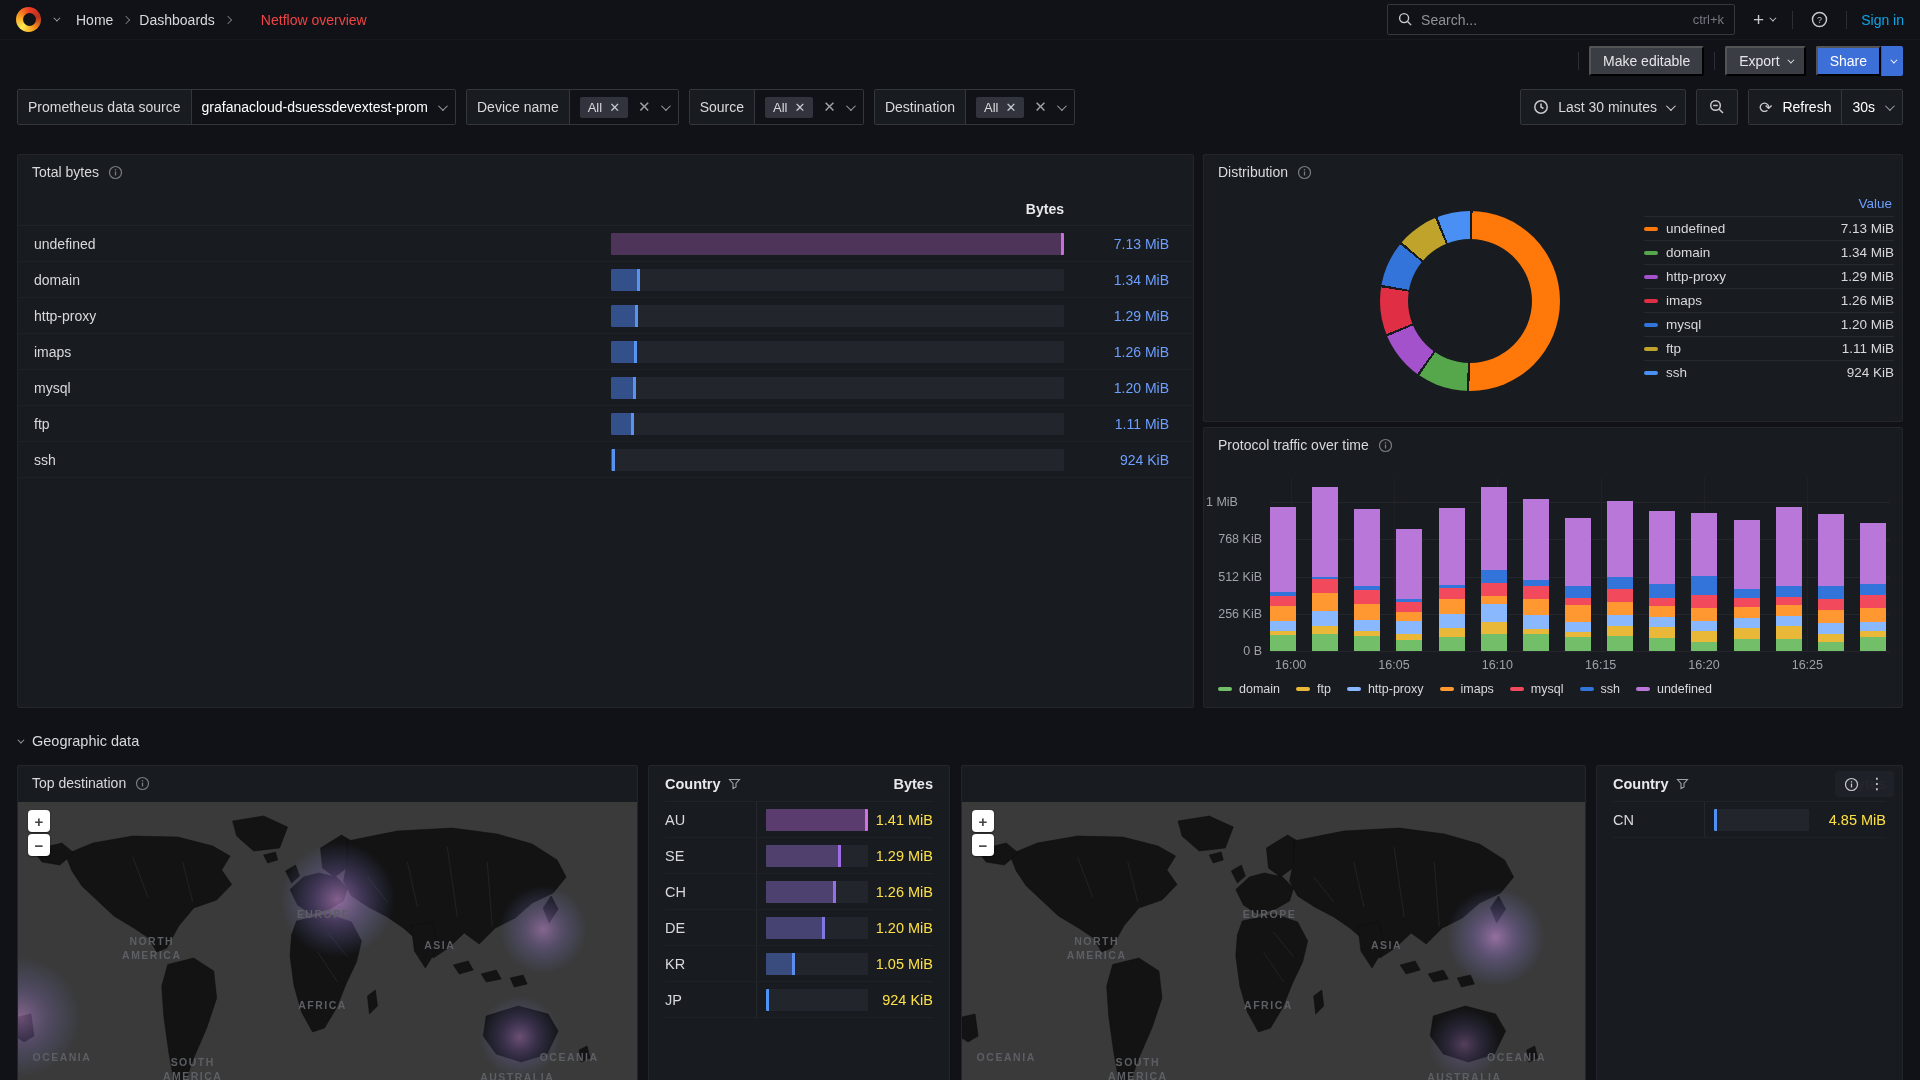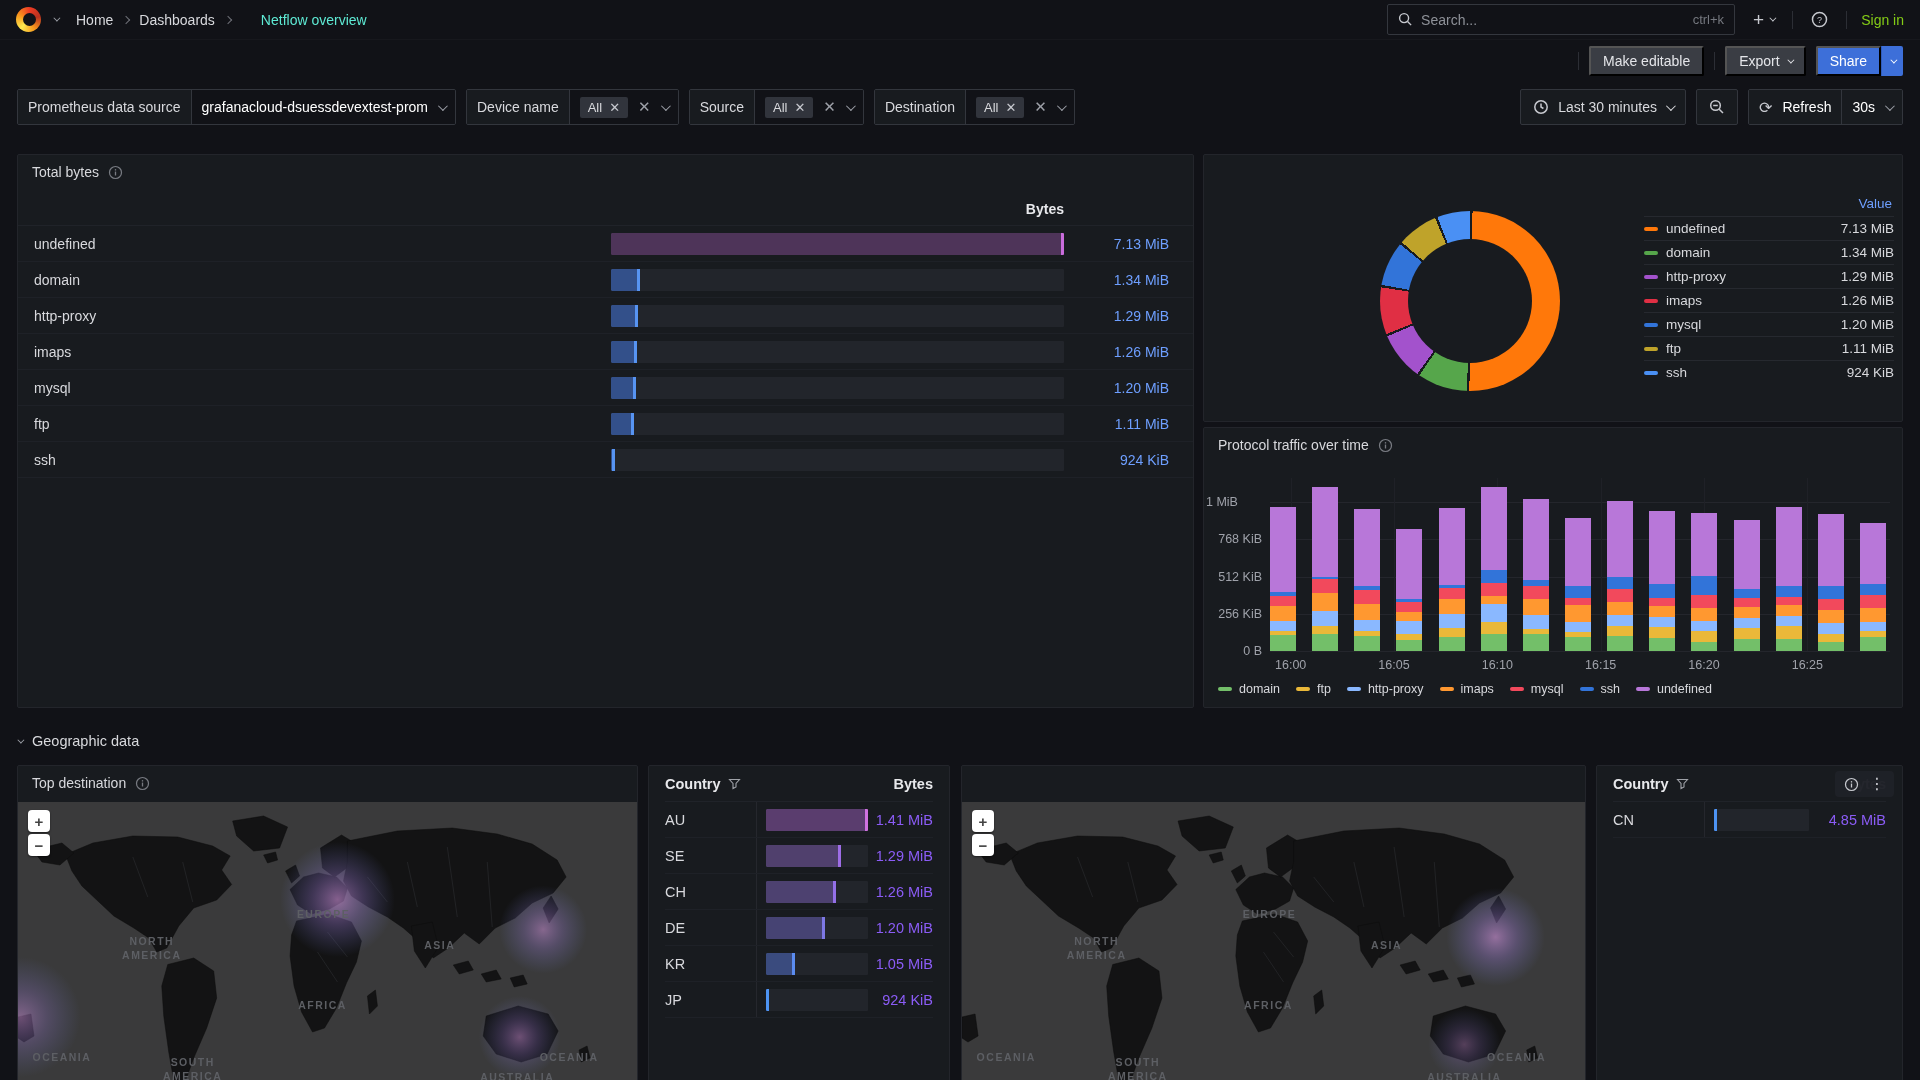--- a/index.html
+++ b/index.html
@@ -9,29 +9,29 @@
 
   
   .topnav { position:absolute; left:0; top:0; width:1920px; height:40px; background:#111217; display:flex; align-items:center; padding:0 16px; border-bottom:1px solid #17181d; }
   .logo { position:relative; width:25px; height:25px; border-radius:50%; background:conic-gradient(from 220deg,#fce94f,#f8981d,#ee3b24,#b8321f,#f8981d,#fce94f); flex:0 0 auto; }
   .logo::after{ content:""; position:absolute; left:7px; top:6px; width:13px; height:13px; border-radius:50%; background:#111217; }
   .chev { display:inline-block; width:7px; height:7px; border-right:1.6px solid currentColor; border-bottom:1.6px solid currentColor; transform:rotate(45deg) translateY(-2px); }
   .chev-sm { width:5px; height:5px; }
   .bc-sep { display:inline-block; width:6px; height:6px; border-right:1.6px solid #6e7077; border-top:1.6px solid #6e7077; transform:rotate(45deg); margin:0 10px; }
   .nav-logo-chev { color:#9da0a8; margin:0 18px 0 12px; }
   .crumb { color:#d8d9dd; cursor:pointer; }
-  .crumb.current { color:#5eead4;padding-left:20px; }
+  .crumb.current { color:#ef4444;padding-left:20px; }
   .nav-right { margin-left:auto; display:flex; align-items:center; gap:14px; }
   .searchbox { width:348px; height:31px; background:#111217; border:1px solid #34373e; border-radius:2px; display:flex; align-items:center; padding:0 10px; gap:8px; color:#888b93; }
   .searchbox input { flex:1; background:transparent; border:none; outline:none; color:#d8d9dd; font-size:14px; font-family:Liberation Sans, sans-serif; }
   .searchbox input::placeholder { color:#8e9198; }
   .kbd-hint { color:#74777e; font-size:13px; }
   .icon-btn { display:flex; align-items:center; gap:5px; color:#c7c9cf; cursor:pointer; padding:4px; }
   .vdiv { width:1px; height:18px; background:#2c2e35; }
-  .signin { color:#84cc16; cursor:pointer; }
+  .signin { color:#0ea5e9; cursor:pointer; }
 
   
   .actions { position:absolute; left:0; top:41px; width:1920px; height:40px; display:flex; align-items:center; justify-content:flex-end; gap:10px; padding:0 17px; }
   .btn { height:30px; display:inline-flex; align-items:center; gap:7px; padding:0 12px; border-radius:2px; font-size:14px; cursor:pointer; }
   .btn-sec { background:#3a3d44; color:#e4e5e9; }
   .btn-blue { background:#3d6fd9; color:#fff; }
   .share-chev { background:#3d6fd9; color:#fff; height:30px; width:22px; display:inline-flex; align-items:center; justify-content:center; border-left:1px solid #2f5cbd; border-radius:0 2px 2px 0; cursor:pointer; }
   .share-main { border-radius:2px 0 0 2px;text-align:right; }
   .grp { display:flex; }
 
@@ -100,21 +100,21 @@
   .section-hd .chev { color:#9da0a8; }
 
   
   .ct { padding:0 16px; }
   .ct-head { display:grid; height:36px; align-items:center; border-bottom:1px solid #202329; }
   .ct-head .h { color:#e8e9ec; font-weight:600; display:flex; align-items:center; gap:7px; font-size:14.5px; }
   .ct-head .h.right { justify-content:flex-end; }
   .ct-row { display:grid; height:36px; align-items:center; border-bottom:1px solid #1e2127; font-size:14.5px; }
   .ct-name { color:#d8d9dd; align-self:stretch; display:flex; align-items:center; border-right:1px solid #25272d; }
   .ct-gauge { padding-left:9px; }
-  .ct-val { text-align:right; color:#8b5cf6; }
+  .ct-val { text-align:right; color:#fde047; }
   .cols-mid  { grid-template-columns:92px 111px 1fr; }
   .cols-srcc { grid-template-columns:92px 104px 1fr; }
   .dimmed { color:#5a5d64 !important; }
 
   
   .mapwrap { position:absolute; left:0; right:0; top:36px; bottom:0; background:#3a3a3b; overflow:hidden; }
   .mapwrap svg.world { display:block; width:100%; height:300px; }
   .zoomctl { position:absolute; left:10px; top:8px; display:flex; flex-direction:column; gap:2px; z-index:3; }
   .zbtn { width:22px; height:22px; background:#fff; color:#444; border-radius:4px; display:flex; align-items:center; justify-content:center; font-size:15px; font-weight:700; cursor:pointer; box-shadow:0 1px 2px rgba(0,0,0,.5); }
   .mlabel { fill:#5d5f64; font-size:21px; font-weight:600; letter-spacing:3px; font-family:"Liberation Sans",sans-serif; }
@@ -323,20 +323,28 @@
             <div class="gauge-track">
               <div class="gauge-fill" style="width: 0.8%; background: rgb(51, 80, 138); border-right: 3px solid rgb(87, 148, 242);"></div>
             </div>
           </div>
           <span class="tb-val">924 KiB</span>
         </div>
       </div>
   </section>
 
   <section class="panel" id="p-dist">
+    <div class="panel-hd">
+      <span class="panel-title">Distribution</span>
+      <svg class="i-info" viewBox="0 0 16 16">
+          <circle cx="8" cy="8" r="6.4" stroke="#787b82" fill="none" stroke-width="1.3"></circle>
+          <rect x="7.3" y="7" width="1.4" height="4.2" fill="#787b82"></rect>
+          <rect x="7.3" y="4.4" width="1.4" height="1.5" fill="#787b82"></rect>
+        </svg>
+    </div>
     <div class="donut" id="donut" style="background: conic-gradient(rgb(24, 27, 31) 0%, rgb(24, 27, 31) 0.45%, rgb(255, 120, 10) 0.45%, rgb(255, 120, 10) 50.1%, rgb(24, 27, 31) 50.1%, rgb(24, 27, 31) 50.55%, rgb(86, 166, 75) 50.55%, rgb(86, 166, 75) 59.51%, rgb(24, 27, 31) 59.51%, rgb(24, 27, 31) 59.96%, rgb(163, 82, 204) 59.96%, rgb(163, 82, 204) 68.57%, rgb(24, 27, 31) 68.57%, rgb(24, 27, 31) 69.02%, rgb(224, 47, 68) 69.02%, rgb(224, 47, 68) 77.43%, rgb(24, 27, 31) 77.43%, rgb(24, 27, 31) 77.88%, rgb(50, 116, 217) 77.88%, rgb(50, 116, 217) 85.86%, rgb(24, 27, 31) 85.86%, rgb(24, 27, 31) 86.31%, rgb(191, 163, 42) 86.31%, rgb(191, 163, 42) 93.66%, rgb(24, 27, 31) 93.66%, rgb(24, 27, 31) 94.11%, rgb(74, 144, 244) 94.11%, rgb(74, 144, 244) 100%);">
       <div class="donut-hole"></div>
     </div>
     <div class="dlegend">
       <div class="dl-head">Value</div>
       <div id="donut-legend-rows">
           <div class="dl-row">
             <span class="swatch" style="background: rgb(255, 120, 10);"></span>
             <span class="dl-name">undefined</span>
             <span class="dl-val">7.13 MiB</span>

